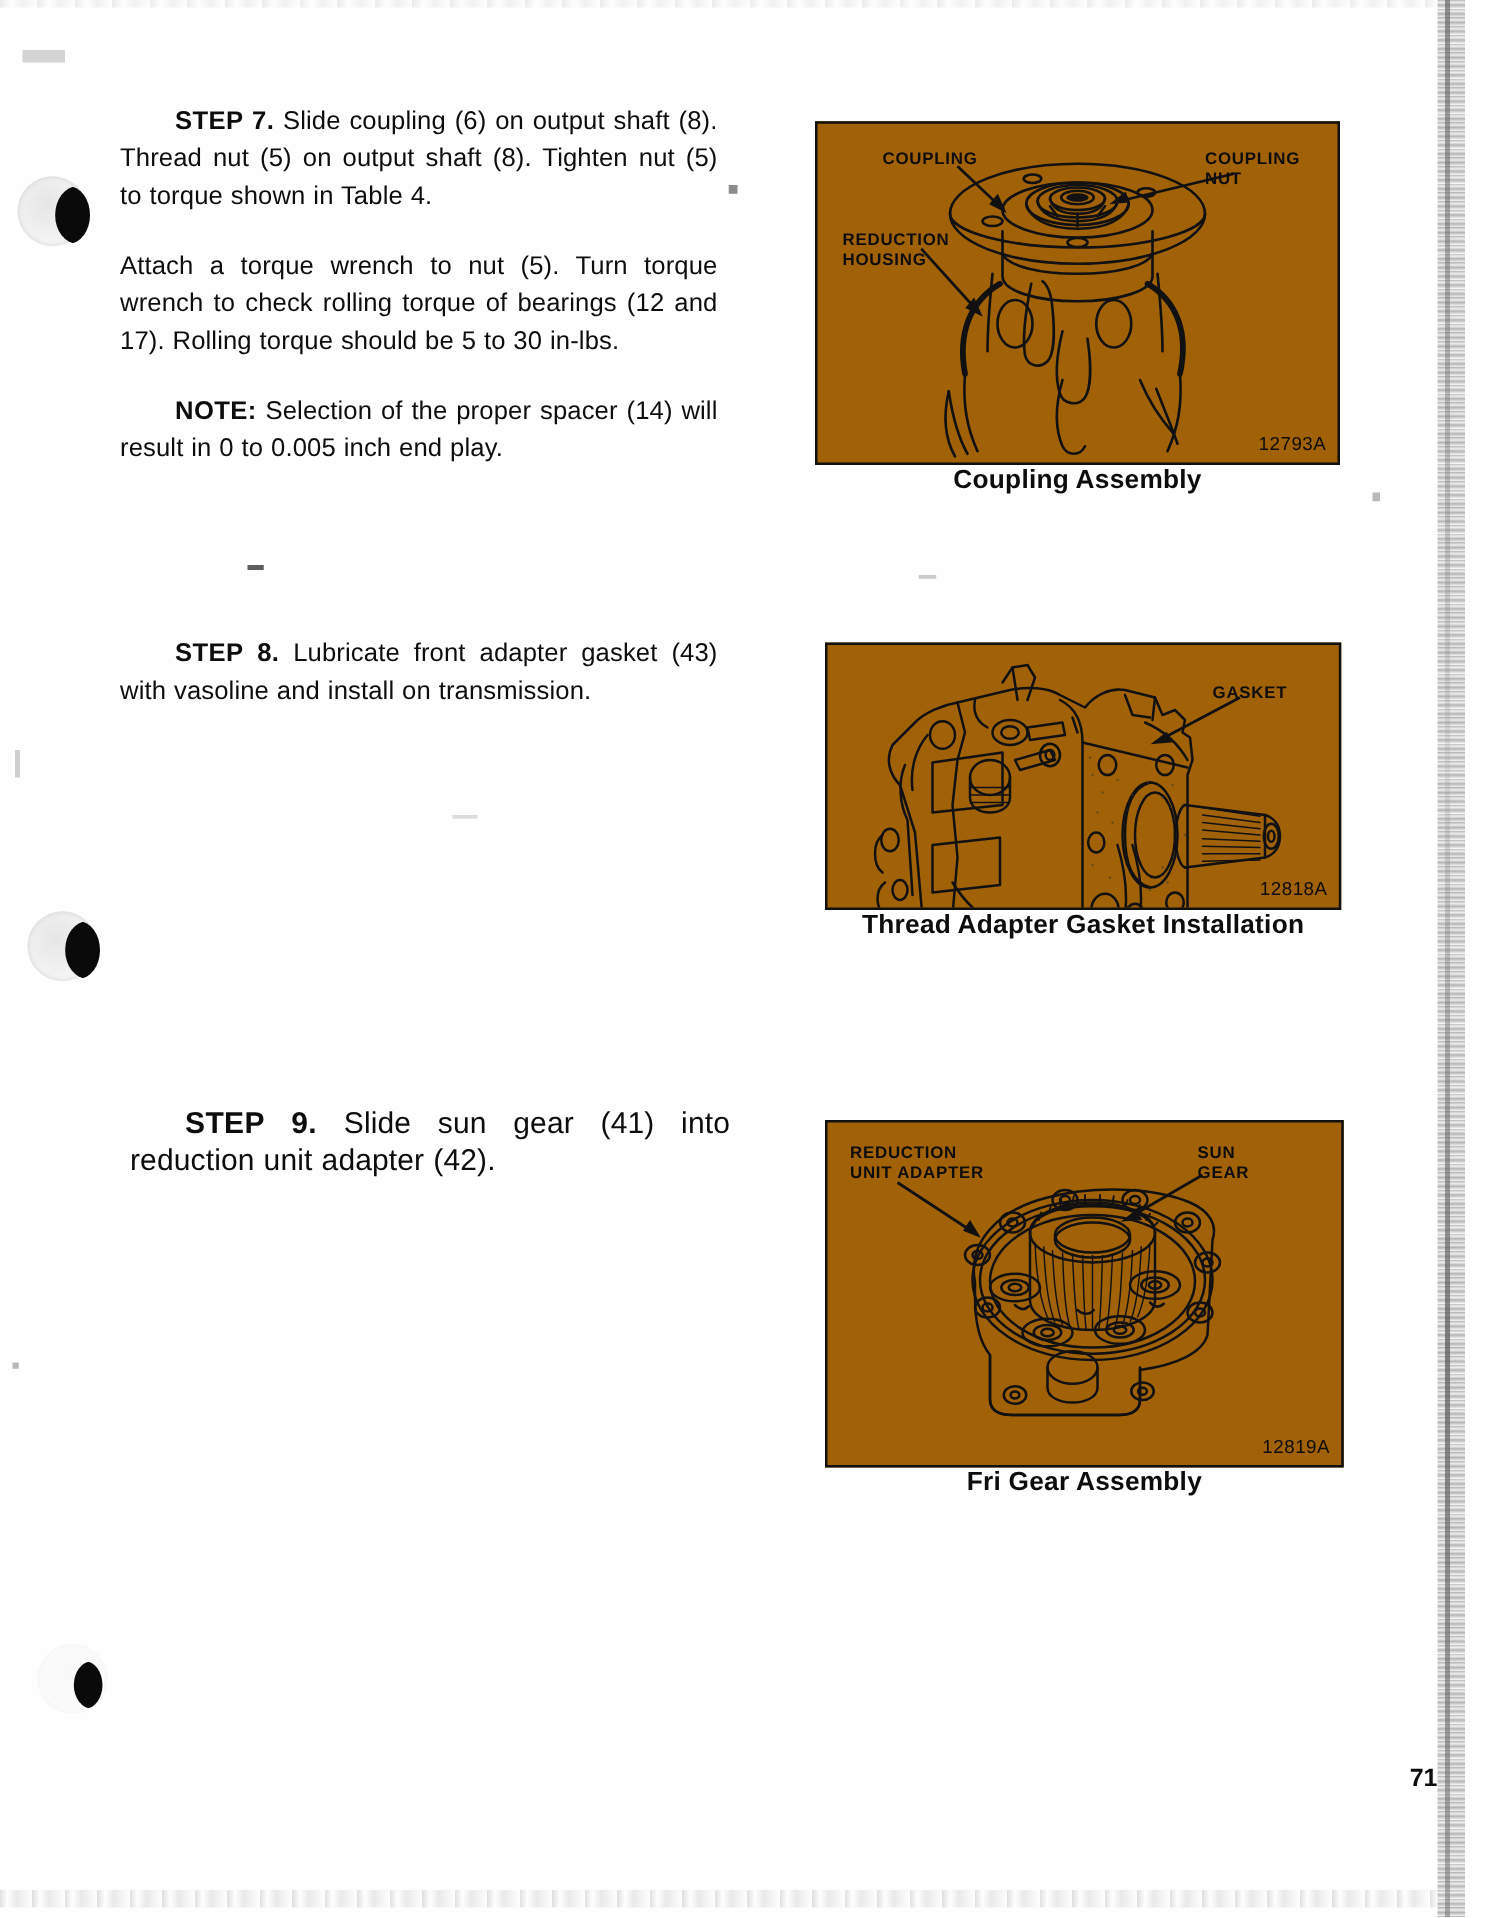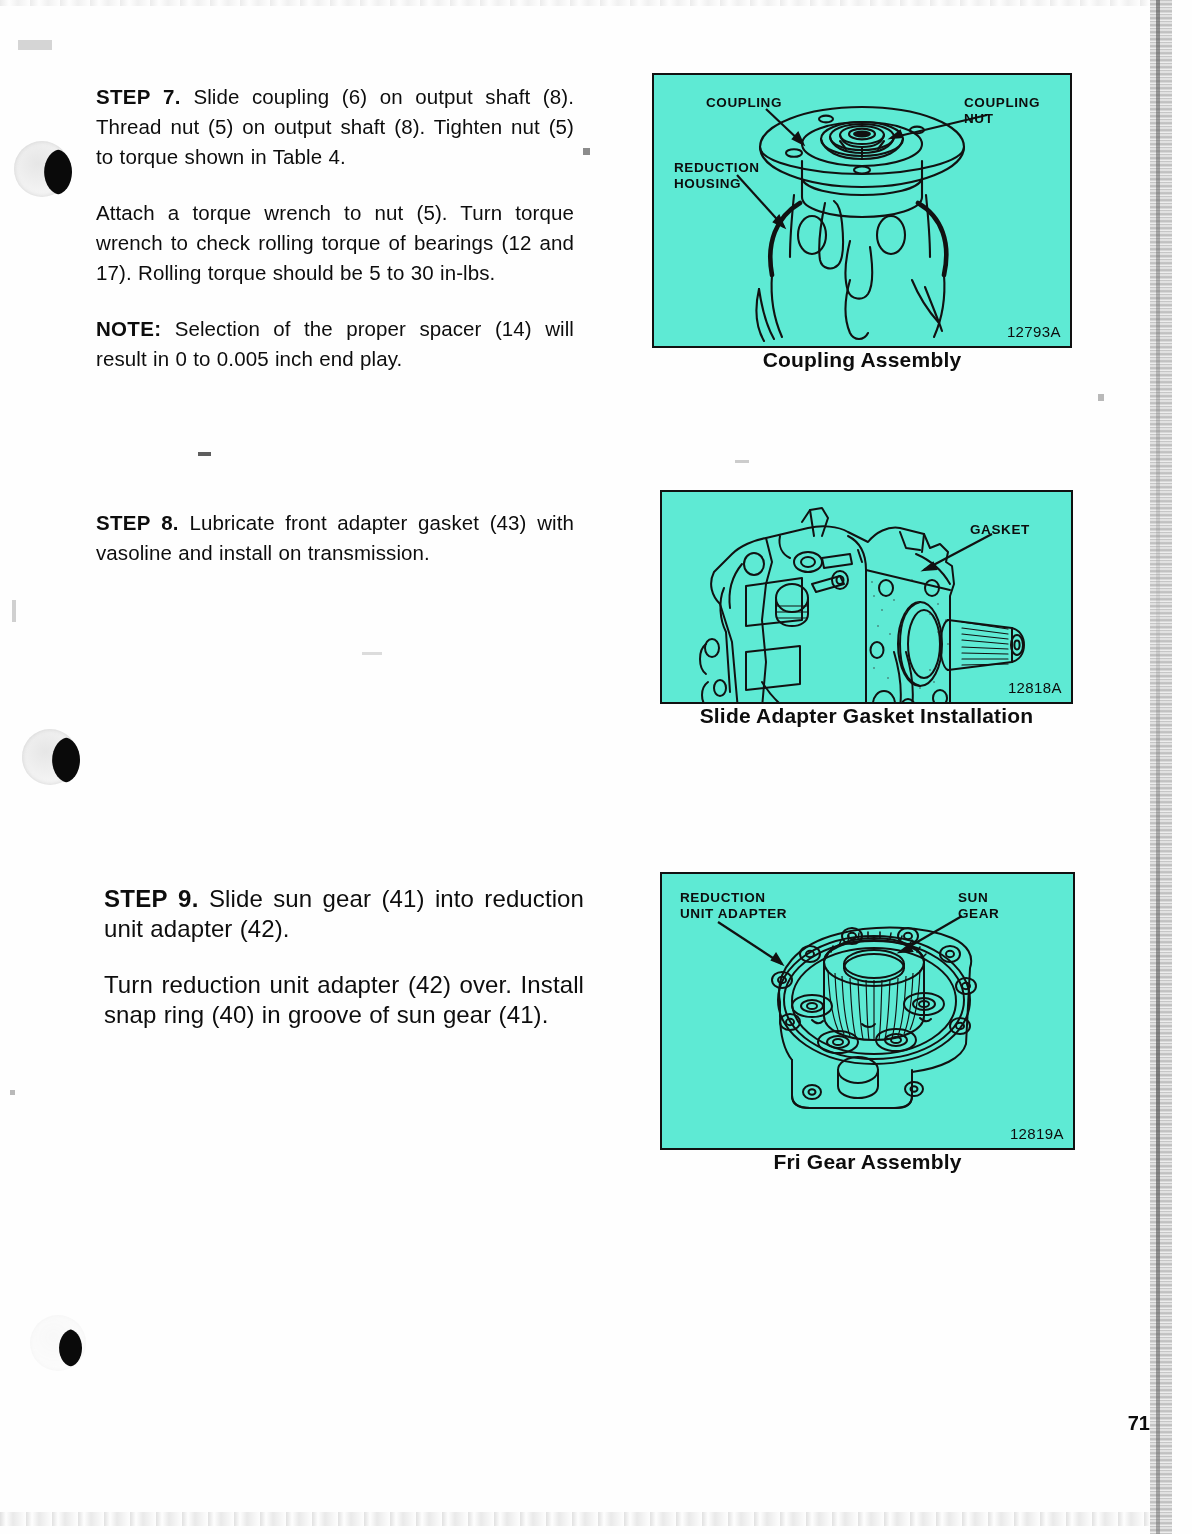--- a/index.html
+++ b/index.html
@@ -112,20 +112,21 @@
     font-size: 20.5px;
     line-height: 30px;
     text-align: justify;
     margin: 0 0 26px 0;
     letter-spacing: 0.1px;
     word-spacing: 0.5px;
   }
   .para .lead {
     font-weight: bold;
     letter-spacing: 0.3px;
+    margin-left: 44px;
   }
 
   .text-col-2 {
     position: absolute;
     left: 96px;
     top: 508px;
     width: 478px;
   }
   .text-col-3 {
     position: absolute;
@@ -135,23 +136,24 @@
   }
   .text-col-3 .para { font-size: 24px; }
 
   
   .figure {
     position: absolute;
   }
   .fig-box {
     position: relative;
     border: 2.5px solid #111;
-    background: #5eead4;
+    background: #a16207;
     box-sizing: border-box;
     overflow: hidden;
+    margin-top: 24px;
   }
   .fig-box::before {
     content: "";
     position: absolute;
     inset: 4px;
     border: 1px solid rgba(255,255,255,0);
     pointer-events: none;
   }
   .fig-id {
     position: absolute;
@@ -223,21 +225,20 @@
     <p class="para"><span>Attach a torque wrench to nut (5). Turn torque wrench to check rolling torque of bearings (12 and 17). Rolling torque should be 5 to 30 in-lbs.</span></p>
     <p class="para"><span class="lead">NOTE:</span><span> Selection of the proper spacer (14) will result in 0 to 0.005 inch end play.</span></p>
   </div>
 
   <div class="text-col-2">
     <p class="para"><span class="lead">STEP 8.</span><span> Lubricate front adapter gasket (43) with vasoline and install on transmission.</span></p>
   </div>
 
   <div class="text-col-3">
     <p class="para"><span class="lead">STEP 9.</span><span> Slide sun gear (41) into reduction unit adapter (42).</span></p>
-    <p class="para"><span>Turn reduction unit adapter (42) over. Install snap ring (40) in groove of sun gear (41).</span></p>
   </div>
 
   <div class="figure fig1">
     <div class="fig-box">
       <svg width="416" height="271" viewBox="0 0 416 271">
         <g fill="none" stroke="#111" stroke-width="2.1" stroke-linejoin="round" stroke-linecap="round">
 
           <path d="M118 200 C112 168 122 142 146 128" stroke-width="4.6"></path>
           <path d="M290 200 C297 168 288 142 264 128" stroke-width="4.6"></path>
           <path d="M118 200 C116 226 120 244 128 262"></path>
@@ -408,21 +409,21 @@
         </g>
 
         <g stroke="#111" stroke-width="2.2" fill="#111">
           <path d="M330 42 L262 78" fill="none"></path>
           <polygon points="262,78 274,77 271,71"></polygon>
         </g>
       </svg>
       <div class="calloutlbl" style="left:308px; top:30px;">GASKET</div>
       <div class="fig-id">12818A</div>
     </div>
-    <div class="fig-caption">Slide Adapter Gasket Installation</div>
+    <div class="fig-caption">Thread Adapter Gasket Installation</div>
   </div>
 
   <div class="figure fig3">
     <div class="fig-box">
       <svg width="411" height="274" viewBox="0 0 411 274">
         <g fill="none" stroke="#111" stroke-width="2" stroke-linejoin="round" stroke-linecap="round">
 
           <path d="M118 128
                    C112 96 136 70 176 60
                    C214 50 262 52 290 64

